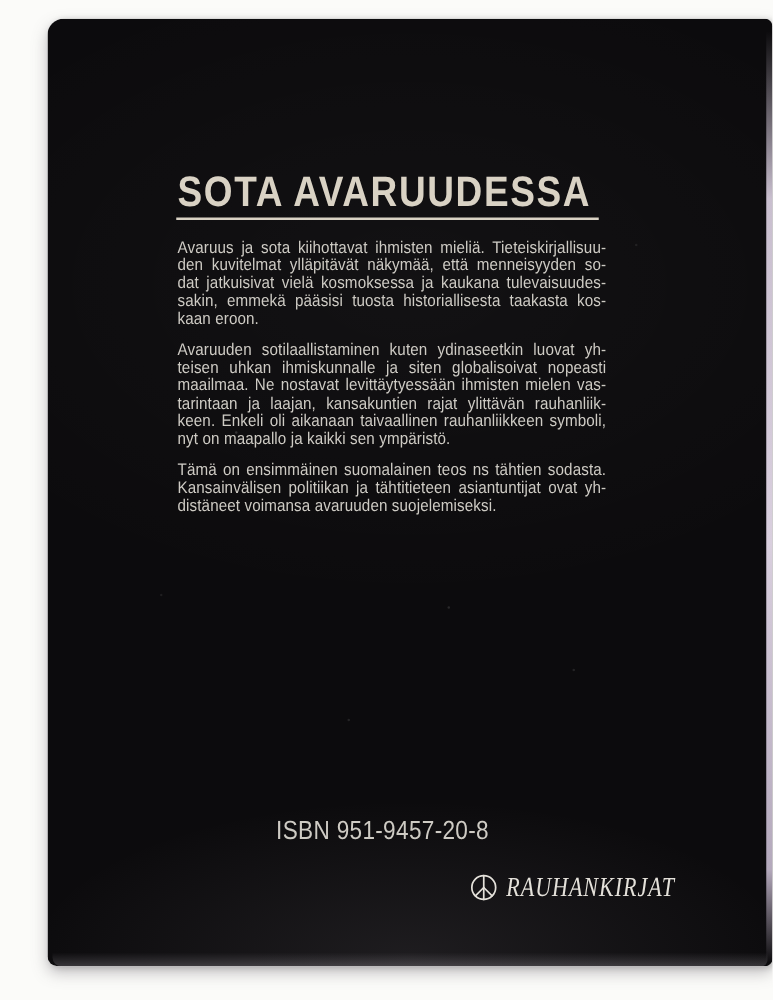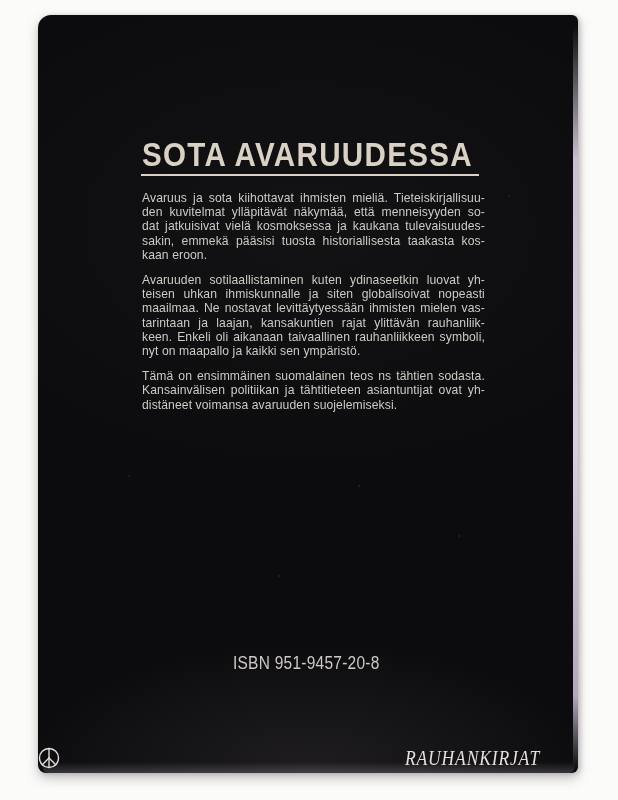--- a/index.html
+++ b/index.html
@@ -22,20 +22,21 @@
     left: 38px;
     top: 15px;
     width: 540px;
     height: 758px;
     background:
       radial-gradient(120% 55% at 50% 28%, rgba(255,255,255,0.028), transparent 62%),
       radial-gradient(70% 22% at 50% 99%, rgba(190,182,192,0.10), transparent 75%),
       linear-gradient(var(--cover, #0c0b0d), var(--cover, #0c0b0d));
     border-radius: 13px 6px 6px 8px;
     box-shadow: 0 5px 12px rgba(95,90,98,0.35), 2px 1px 5px rgba(0,0,0,0.18);
+    padding-left: 40px;
   }
   .book::after {               
     content: "";
     position: absolute;
     left: 4px; right: 4px; bottom: 0;
     height: 11px;
     background: linear-gradient(transparent, rgba(205,199,209,0.22));
     border-radius: 0 0 5px 7px;
     pointer-events: none;
   }
@@ -114,29 +115,29 @@
   }
   
   .centered-zone {
     position: absolute;
     left: 0;
     width: 536px;
     text-align: center;
     color: var(--body-text, #d5d2cb);
   }
   .credits { top: 610px; font-size: 15px; }
-  .isbn    { top: 638px; font-size: 18px; letter-spacing: 0.3px; }
+  .isbn    { top: 638px; font-size: 21px; letter-spacing: 0.3px; }
   .credits .squeeze { display: inline-block; transform: scaleX(0.84); }
   .isbn    .squeeze { display: inline-block; transform: scaleX(0.86); }
   .publisher {
-    top: 728px;
+    top: 680px;
     height: 30px;
     display: flex;
     align-items: center;
-    justify-content: space-between;
+    justify-content: flex-end;
     gap: 7px;
     color: var(--logo-text, #e4e1da);
   }
   .peace { width: 22px; height: 22px; display: block; }
   .publisher-name {
     display: inline-block;
     font-family: "Liberation Serif", serif;
     font-style: italic;
     font-size: 22px;
     letter-spacing: 1px;

